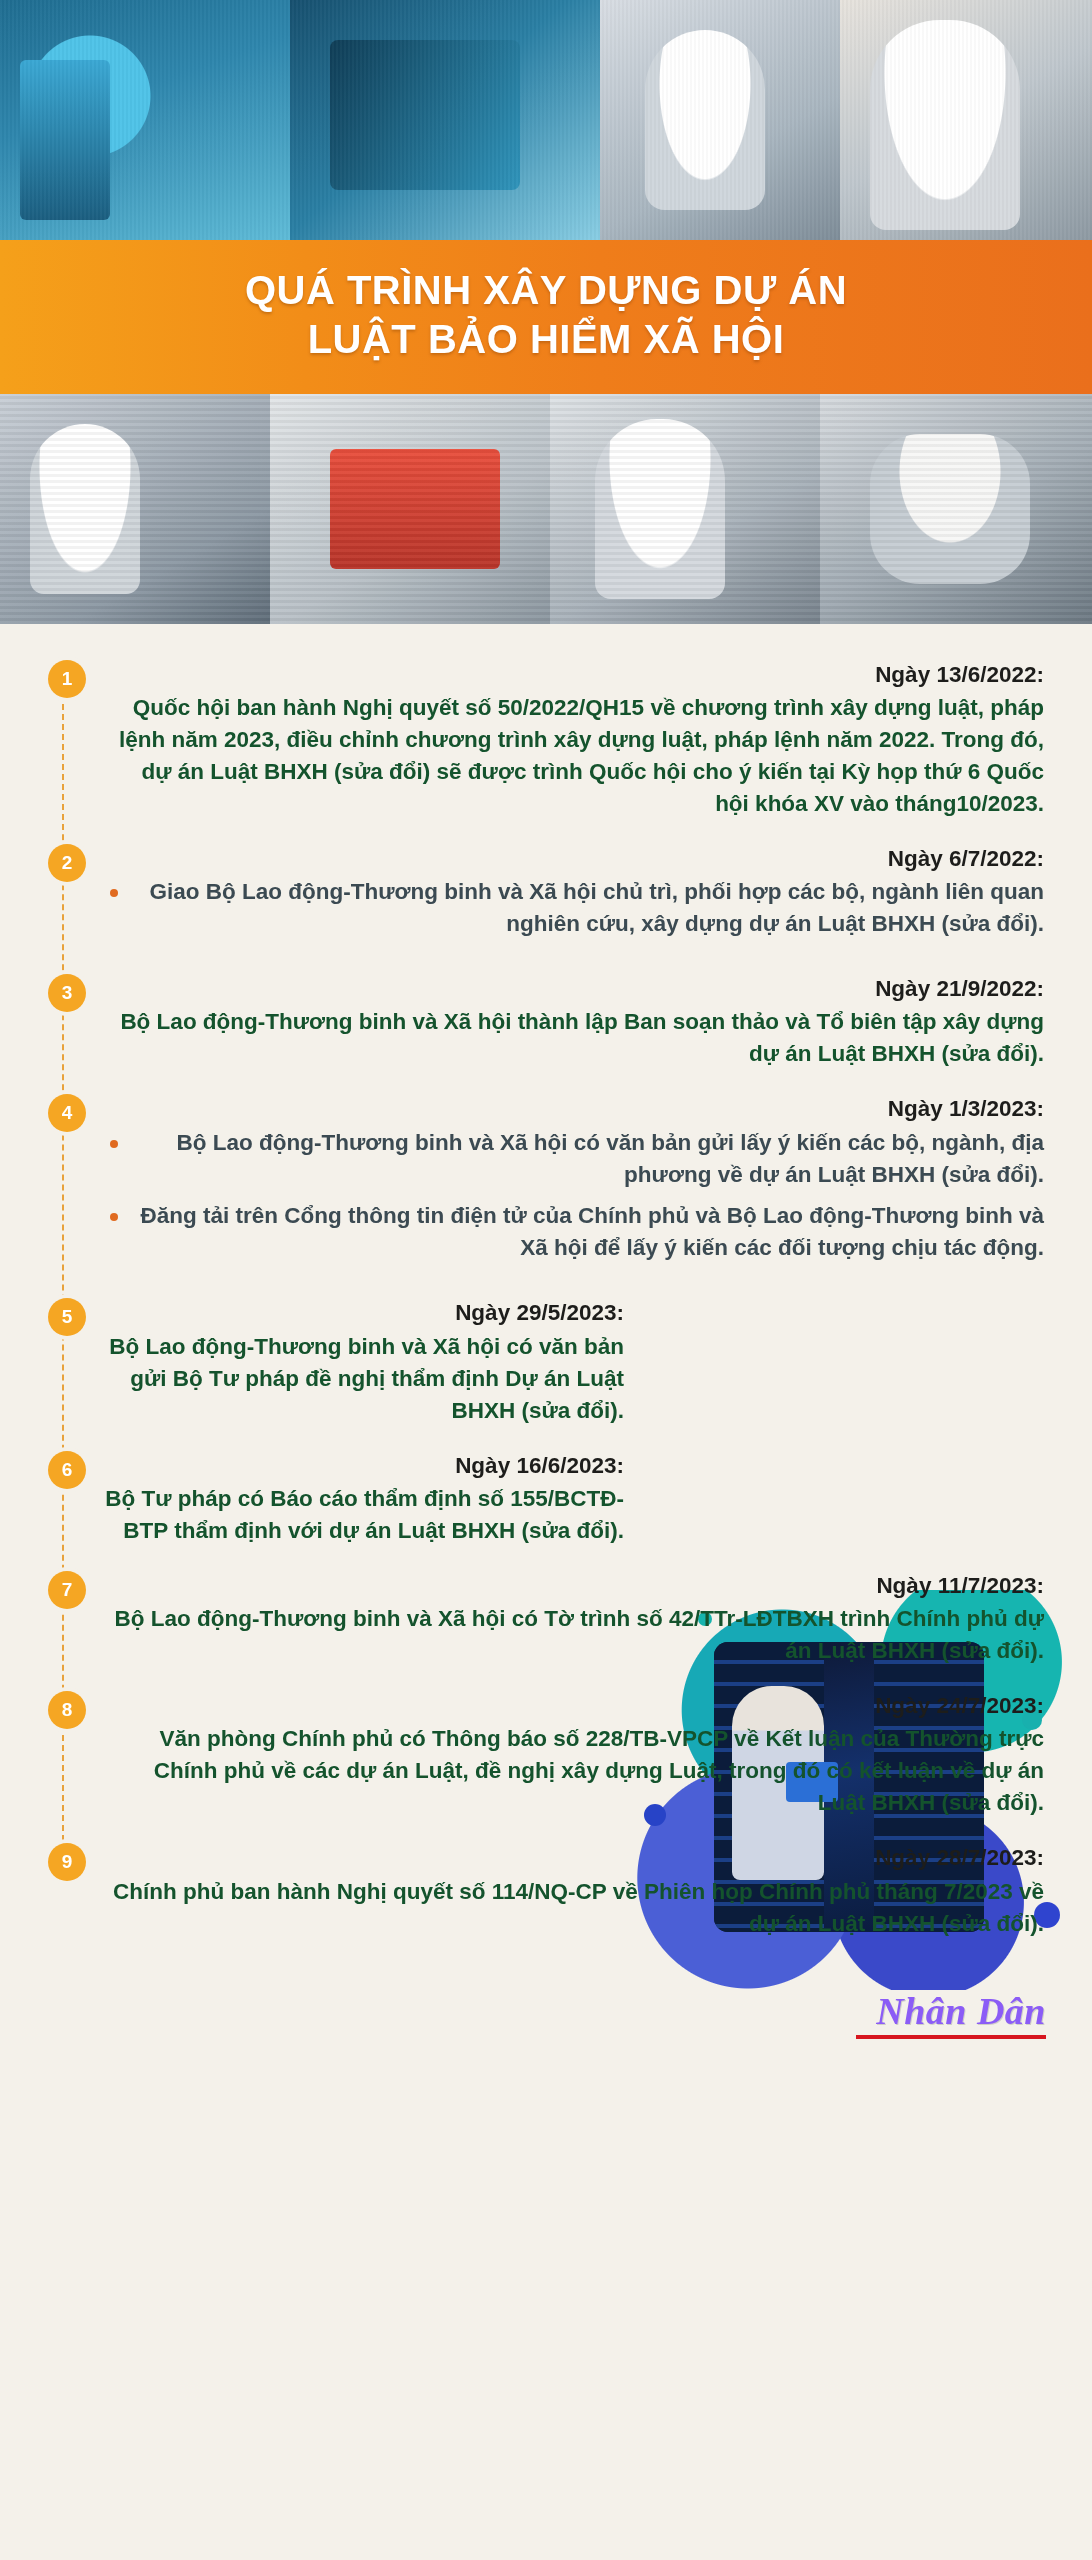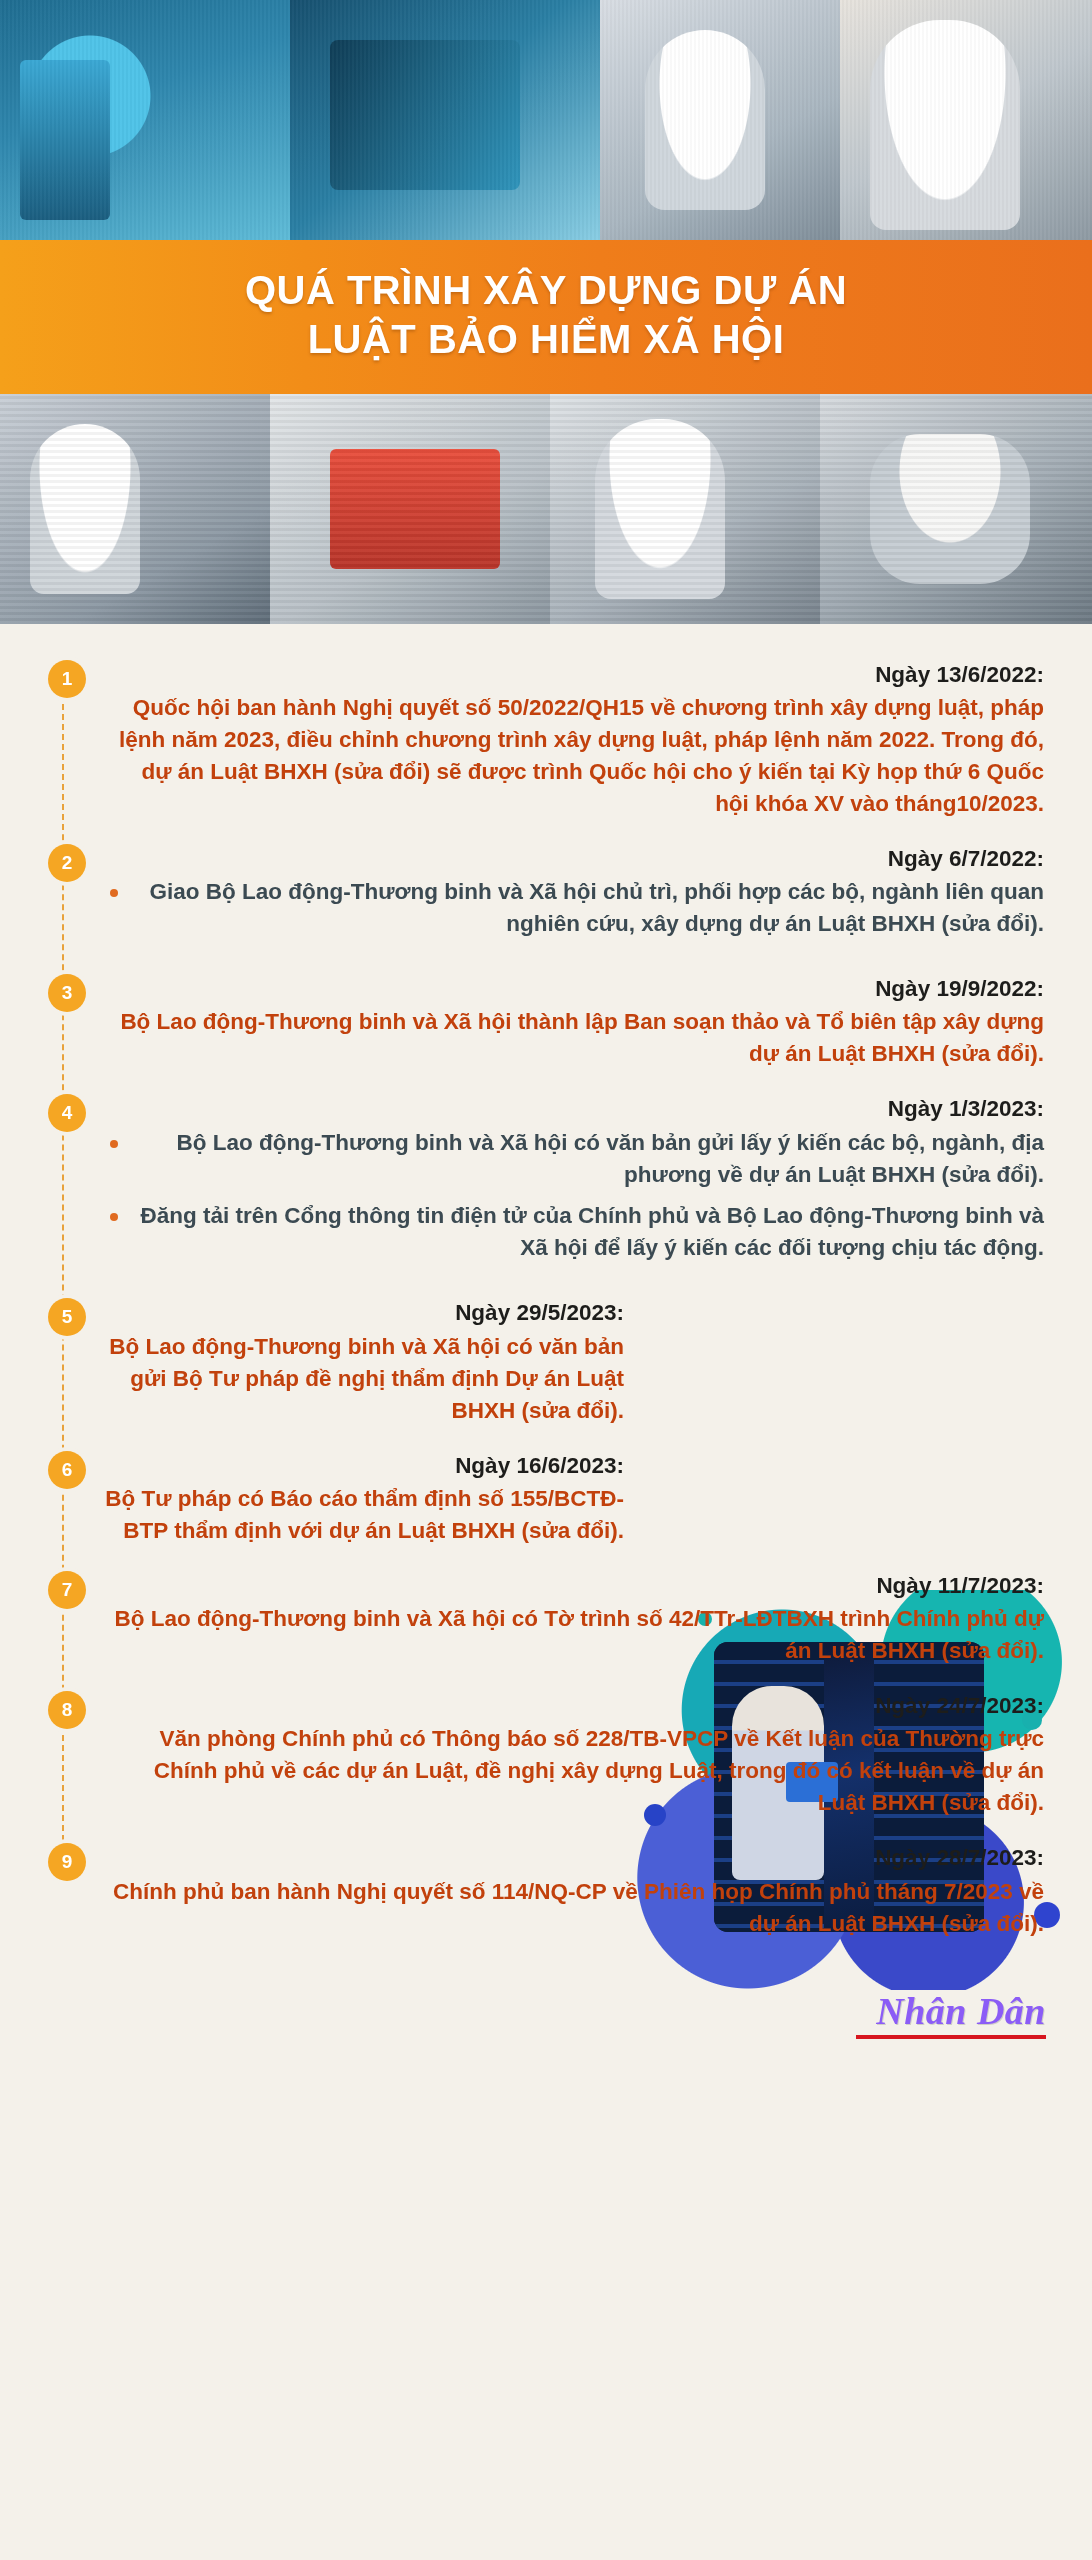--- a/index.html
+++ b/index.html
@@ -147,21 +147,21 @@
   }
   .content { flex: 1 1 auto; padding-top: 2px; text-align: right; }
   .date {
     color: #1d1d1b;
     font-size: 22.5px;
     font-weight: bold;
     line-height: 1.35;
     margin-bottom: 2px;
   }
   .body {
-    color: #c2410c;
+    color: #14532d;
     font-size: 22.5px;
     line-height: 1.42;
     font-weight: bold;
   }
   ul.bullets { list-style: none; margin: 2px 0 0 0; }
   ul.bullets li {
     position: relative;
     padding-left: 26px;
     margin-bottom: 10px;
     color: #3b4a52;
@@ -313,21 +313,21 @@
         <div class="date">Ngày 6/7/2022:</div>
         <ul class="bullets">
           <li>Giao Bộ Lao động-Thương binh và Xã hội chủ trì, phối hợp các bộ, ngành liên quan nghiên cứu, xây dựng dự án Luật BHXH (sửa đổi).</li>
         </ul>
       </div>
     </div>
 
     <div class="item">
       <div class="badge">3</div>
       <div class="content">
-        <div class="date">Ngày 19/9/2022:</div>
+        <div class="date">Ngày 21/9/2022:</div>
         <div class="body">Bộ Lao động-Thương binh và Xã hội thành lập Ban soạn thảo và Tổ biên tập xây dựng dự án Luật BHXH (sửa đổi).</div>
       </div>
     </div>
 
     <div class="item">
       <div class="badge">4</div>
       <div class="content">
         <div class="date">Ngày 1/3/2023:</div>
         <ul class="bullets">
           <li>Bộ Lao động-Thương binh và Xã hội có văn bản gửi lấy ý kiến các bộ, ngành, địa phương về dự án Luật BHXH (sửa đổi).</li>

